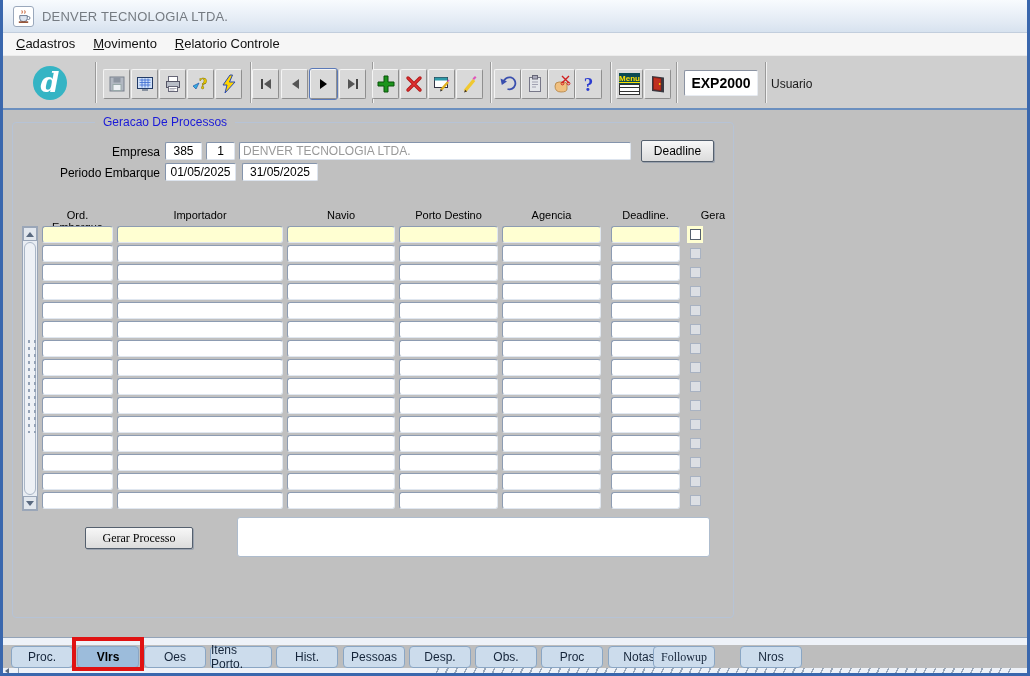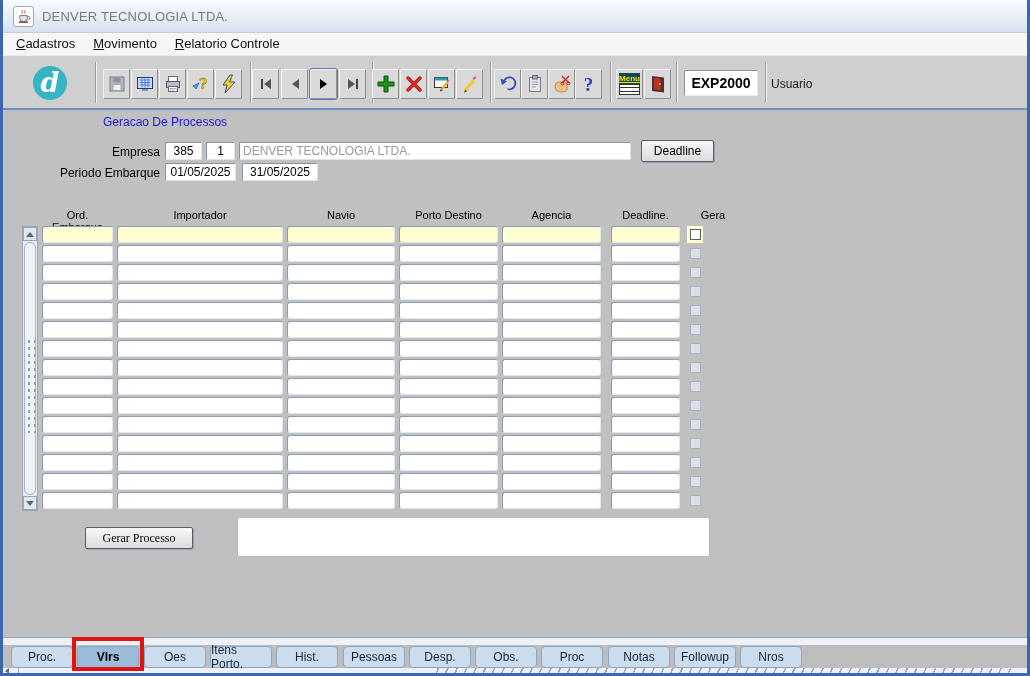--- a/index.html
+++ b/index.html
@@ -498,21 +498,21 @@
       <div class="tab" style="left: 8px;">Proc.</div>
       <div class="tab sel" style="left: 74px;">Vlrs</div>
       <div class="tab" style="left: 141px;">Oes</div>
       <div class="tab" style="left: 207px;">Itens Porto.</div>
       <div class="tab" style="left: 273px;">Hist.</div>
       <div class="tab" style="left: 340px;">Pessoas</div>
       <div class="tab" style="left: 406px;">Desp.</div>
       <div class="tab" style="left: 472px;">Obs.</div>
       <div class="tab" style="left: 538px;">Proc</div>
       <div class="tab" style="left: 605px;">Notas</div>
-      <div class="tab" style="left: 671px;">Followup</div>
+      <div class="tab" style="left: 650px; font-family: Liberation Serif, serif;">Followup</div>
       <div class="tab" style="left: 737px;">Nros</div>
     </div>
   <div class="annotation" id="annotation" style="left: 72px; border-color: rgb(224, 18, 18);"></div>
 
   <div class="bottom-strip">
     <span class="hs-arrow">
         <span class="tri-left"></span>
       </span>
     <span class="hs-div"></span>
     <span class="slashes"></span>

